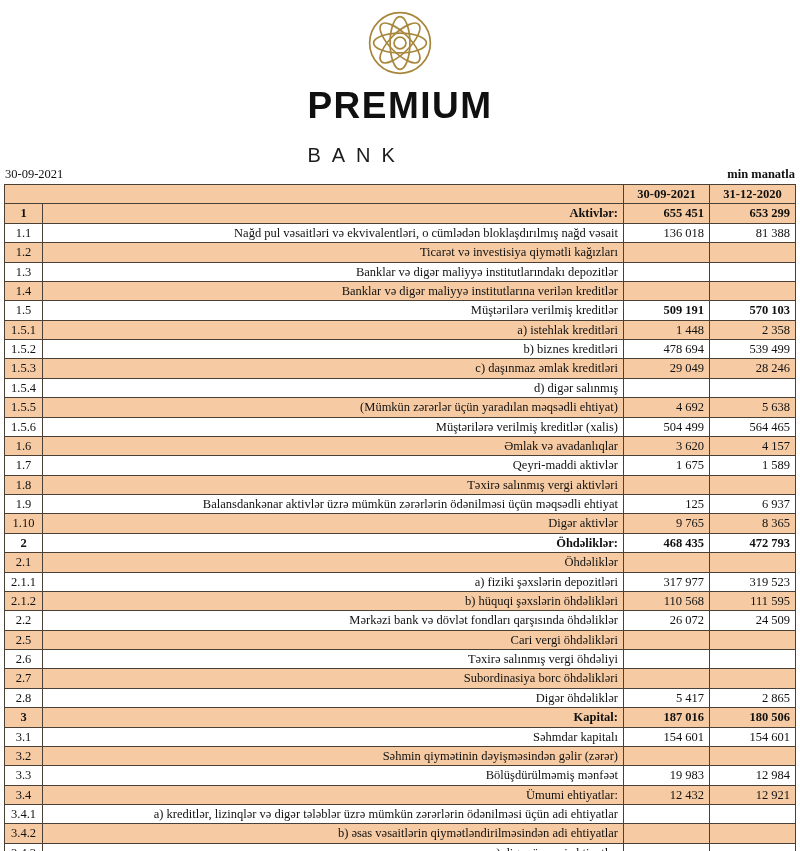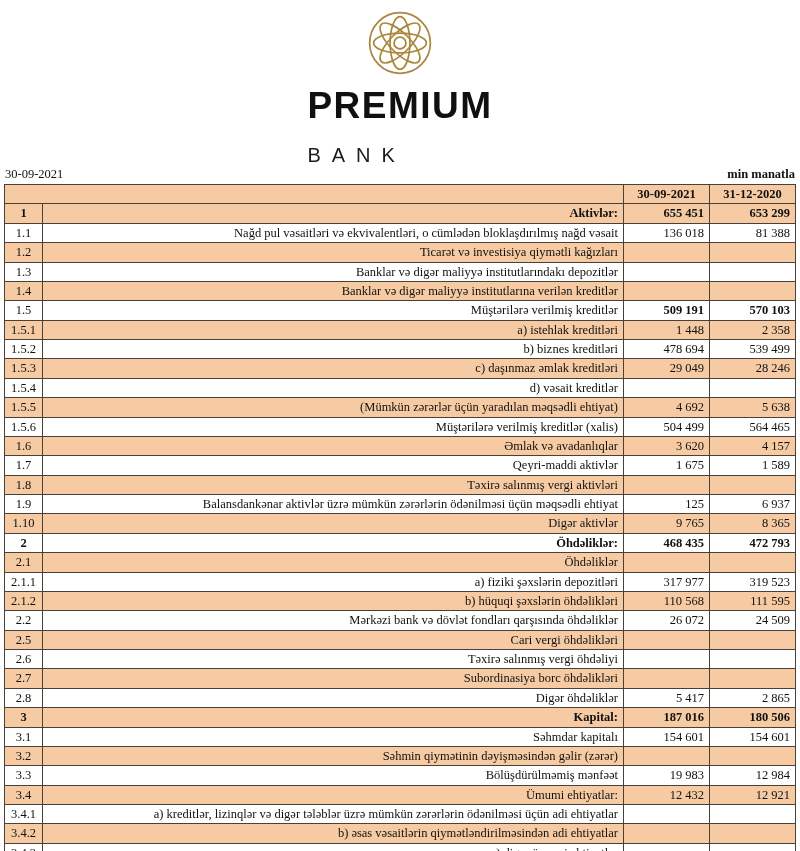--- a/index.html
+++ b/index.html
@@ -182,21 +182,21 @@
           <td class="val">539 499</td>
         </tr>
         <tr class="shade">
           <td class="no">1.5.3</td>
           <td class="label">c) daşınmaz əmlak kreditləri</td>
           <td class="val">29 049</td>
           <td class="val">28 246</td>
         </tr>
         <tr class="">
           <td class="no">1.5.4</td>
-          <td class="label">d) vəsait kreditlər</td>
+          <td class="label">d) digər salınmış</td>
           <td class="val"></td>
           <td class="val"></td>
         </tr>
         <tr class="shade">
           <td class="no">1.5.5</td>
           <td class="label">(Mümkün zərərlər üçün yaradılan məqsədli ehtiyat)</td>
           <td class="val">4 692</td>
           <td class="val">5 638</td>
         </tr>
         <tr class="">

